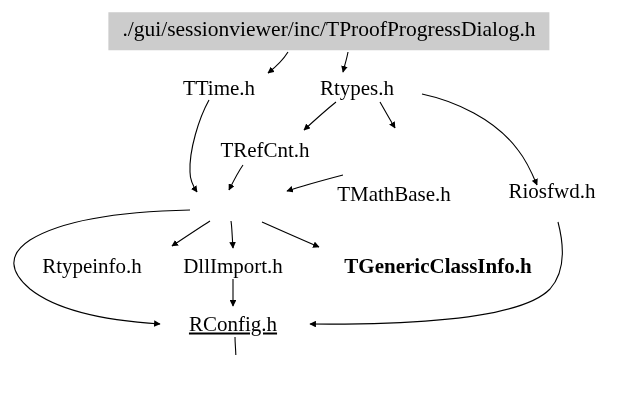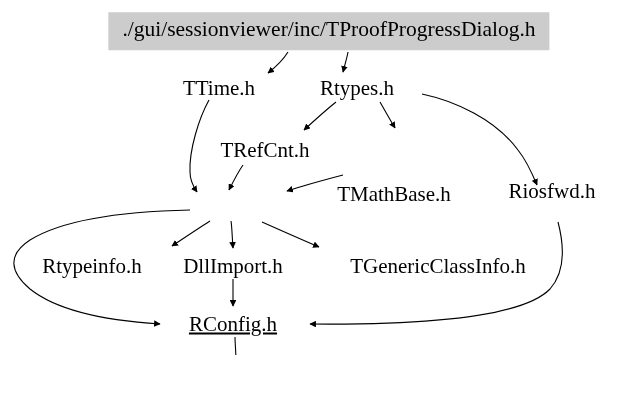--- a/index.html
+++ b/index.html
@@ -124,18 +124,18 @@
 
   <div class="node" style="left:394px; top:150px;margin-top:44px;">TMathBase.h</div>
 
 
   <div class="node" style="left:552px; top:191px;">Riosfwd.h</div>
 
   <div class="node" style="left:92px; top:266px;">Rtypeinfo.h</div>
 
   <div class="node" style="left:233px; top:266px;">DllImport.h</div>
 
-  <div class="node" style="left:438px; top:266px;">TGenericClassInfo.h</div>
+  <div class="node" style="left:438px; top:266px;font-weight:bold;">TGenericClassInfo.h</div>
 
   <div class="node" style="left:233px; top:324px;text-decoration:underline;">RConfig.h</div>
 
 
 </div>
 
 </body></html>

